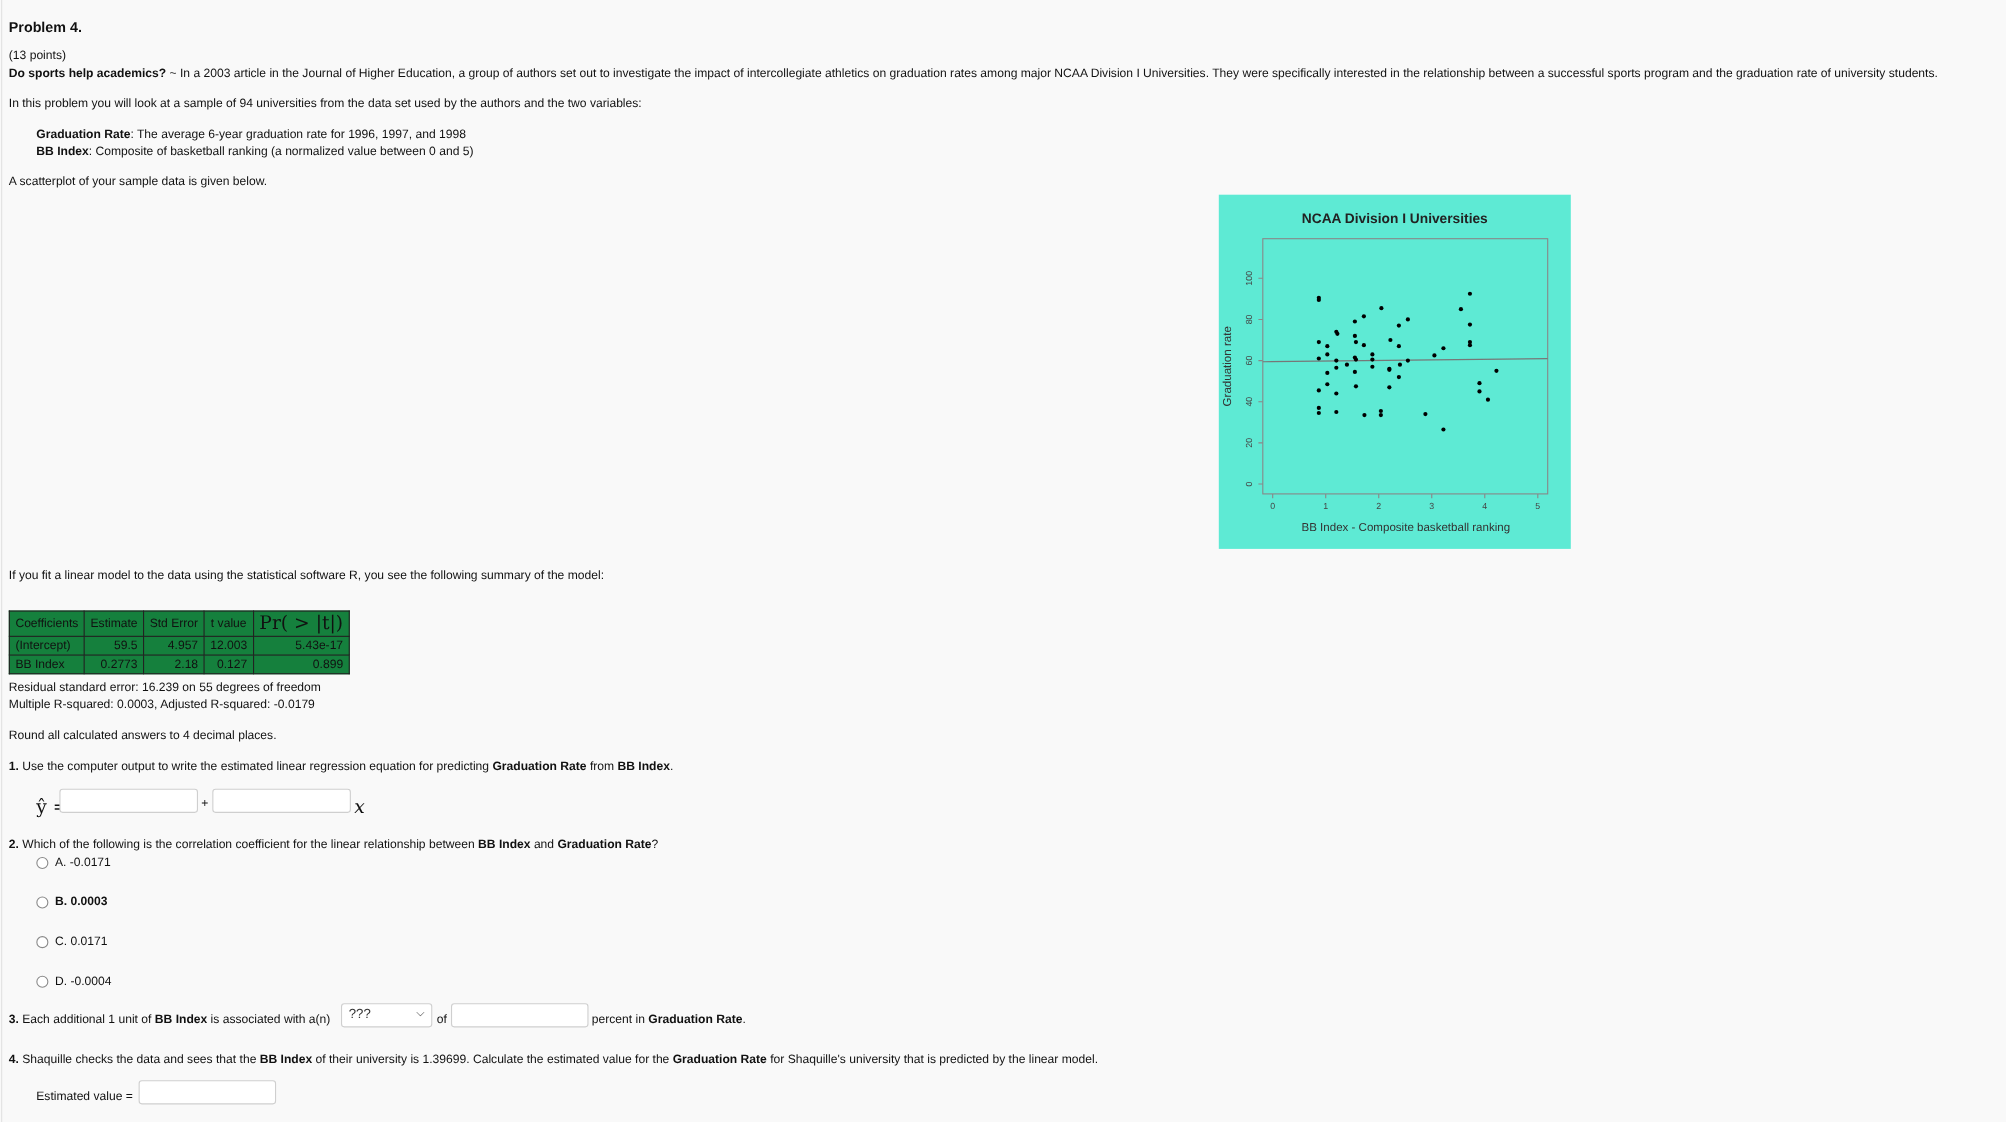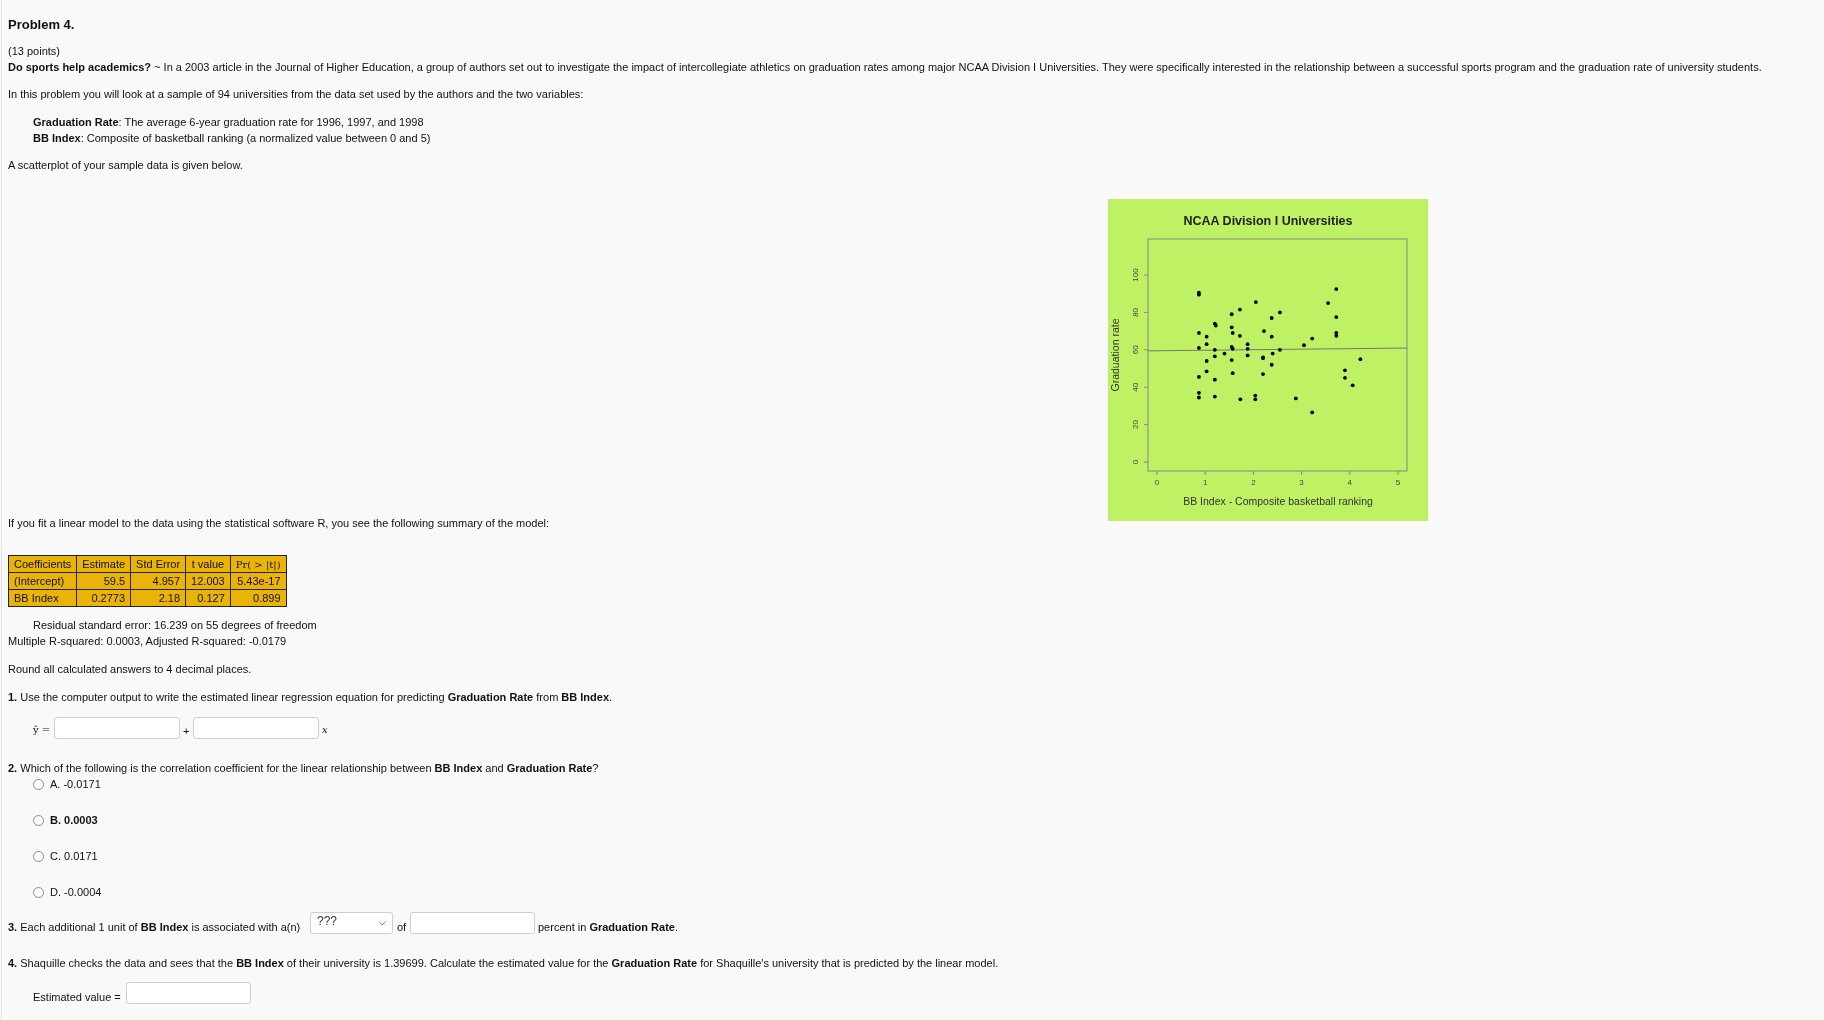--- a/index.html
+++ b/index.html
@@ -10,46 +10,46 @@
     font-size: 11px; color: #111;
     position: relative;
   }
   .leftrule { position: absolute; left: 1px; top: 0; bottom: 0; width: 1px; background: #e2e2e2; }
   .abs { position: absolute; white-space: nowrap; }
   .title { font-size: 13px; font-weight: bold; left: 8px; top: 17px; }
   b { font-weight: bold; }
   .ind { left: 33px; }
   table.coef {
     position: absolute; left: 8px; top: 555px;
-    border-collapse: collapse; font-size: 11px; background: #eab308; padding-left: 36px;
+    border-collapse: collapse; font-size: 11px; background: #15803d; padding-left: 36px;
   }
   table.coef td, table.coef th {
     border: 1px solid #222; padding: 1px 5px; height: 14px; font-weight: normal;
   }
   table.coef th { text-align: center; }
   table.coef td { text-align: right; }
   table.coef td:first-child { text-align: left; }
-  .serif { font-family: "DejaVu Serif", serif; font-size: 10px; }
+  .serif { font-family: "DejaVu Serif", serif; font-size: 17px; }
   .inp {
     position: absolute; height: 22px; background: #fff;
     border: 1px solid #cfcfcf; border-radius: 3px; box-sizing: border-box;
     font-family: "Liberation Sans", sans-serif; font-size: 11px; padding: 0 4px;
   }
   .sel {
     position: absolute; height: 22px; background: #fff;
     border: 1px solid #cfcfcf; border-radius: 3px; box-sizing: border-box;
     font-size: 12px; padding: 1px 6px; color: #333;
   }
   .sel .chev { position: absolute; right: 6px; top: 3px; font-size: 10px; color: #444; }
   .radio {
     position: absolute; width: 9px; height: 9px; border: 1px solid #8a8a8a;
     border-radius: 50%; background: #fff;
   }
   .chart {
-    position: absolute; left: 1108px; top: 199px; width: 320px; height: 322px; background: #bef264;
+    position: absolute; left: 1108px; top: 177px; width: 320px; height: 322px; background: #5eead4;
   }
 </style>
 </head>
 <body>
 
 <div class="leftrule"></div>
 
 <div class="abs title">Problem 4.</div>
 <div class="abs" style="left:8px;top:45px;">(13 points)</div>
 <div class="abs" style="left:8px;top:61px;"><b>Do sports help academics?</b><span> ~ In a 2003 article in the Journal of Higher Education, a group of authors set out to investigate the impact of intercollegiate athletics on graduation rates among major NCAA Division I Universities. They were specifically interested in the relationship between a successful sports program and the graduation rate of university students.</span></div>
@@ -170,21 +170,21 @@
   <tr>
     <td>BB Index</td>
     <td>0.2773</td>
     <td>2.18</td>
     <td>0.127</td>
     <td>0.899</td>
   </tr>
 </tbody>
   </table>
 
-<div class="abs" style="left:8px;top:619px;margin-left:25px;">Residual standard error: 16.239 on 55 degrees of freedom</div>
+<div class="abs" style="left:8px;top:619px;">Residual standard error: 16.239 on 55 degrees of freedom</div>
 <div class="abs" style="left:8px;top:635px;">Multiple R-squared: 0.0003, Adjusted R-squared: -0.0179</div>
 <div class="abs" style="left:8px;top:663px;">Round all calculated answers to 4 decimal places.</div>
 
 <div class="abs" style="left:8px;top:691px;"><b>1.</b><span> Use the computer output to write the estimated linear regression equation for predicting </span><b>Graduation Rate</b><span> from </span><b>BB Index</b><span>.</span></div>
 <div class="abs serif" style="left:33px;top:724px;">ŷ =</div>
 <input class="inp" style="left: 54px; top: 717px; width: 126px;" type="text" value="">
 <div class="abs" style="left:183px;top:725px;">+</div>
 <input class="inp" style="left: 193px; top: 717px; width: 126px;" type="text" value="">
 <div class="abs serif" style="left:322px;top:724px;font-style:italic;">x</div>
 

